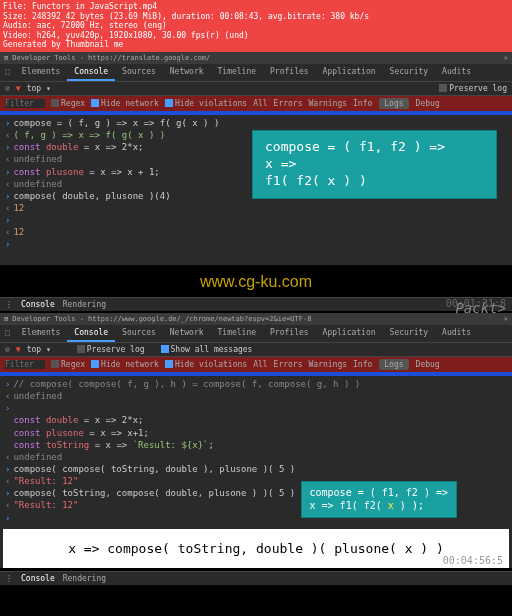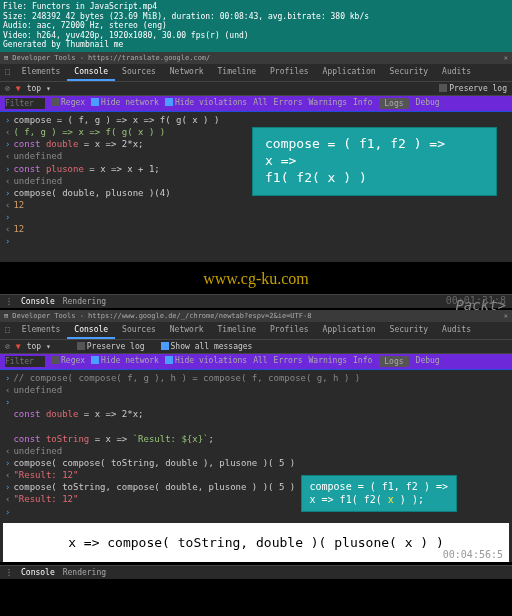--- a/index.html
+++ b/index.html
@@ -1,47 +1,47 @@
 <!DOCTYPE html>
 <html><head>
 <meta charset="utf-8">
 <style>
   *{margin:0;padding:0;box-sizing:border-box;font-family:Menlo,Consolas,monospace}
   body{background:#000;width:512px;height:616px;overflow:hidden;font-size:8px;color:#ccc}
-  .file-info{background:#0f766e;color:#fff;padding:2px 3px;font-size:8px;line-height:1.2}
+  .file-info{background:#ef4444;color:#fff;padding:2px 3px;font-size:8px;line-height:1.2}
   .panel{background:#2a2a2a;margin-bottom:2px}
   .titlebar{background:#3a3a3a;color:#aaa;font-size:7px;padding:2px 4px;display:flex;align-items:center;gap:4px}
   .close-x{margin-left:auto;color:#999}
   .tabs{display:flex;background:#2a2a2a;border-bottom:1px solid #444;font-size:8px}
   .tab{padding:3px 7px;color:#aaa;border-right:0}
   .tab.active{color:#fff;border-bottom:2px solid #4a9eff}
   .inspect{padding:3px 5px;color:#aaa}
   .toolbar{display:flex;align-items:center;gap:6px;padding:2px 5px;background:#2a2a2a;border-bottom:1px solid #444;font-size:8px}
   .eye{color:#888}
   .red-diamond{color:#e74c3c}
   .dropdown{color:#ccc}
   .checkbox{display:inline-block;width:8px;height:8px;background:#555;margin-right:2px;vertical-align:middle}
   .checkbox.checked{background:#4a9eff}
-  .filterbar{display:flex;gap:6px;padding:2px 5px;background:#6d28d9;border-bottom:1px solid #1d4ed8;font-size:8px;color:#aaa}
+  .filterbar{display:flex;align-items:center;gap:6px;padding:2px 5px;background:#7f1d1d;border-bottom:4px solid #1d4ed8;font-size:8px;color:#aaa}
   .filter-input{background:#2a2a2a;border:none;color:#888;font-size:8px;width:40px}
   .pill{background:#555;padding:1px 5px;border-radius:2px;margin:0 1px}
   .console{background:#2a2a2a;padding:2px 5px;font-size:9px;line-height:1.35;position:relative}
   .line{display:flex;gap:3px}
   .prompt{color:#4a9eff}
   .result{color:#888}
   .kw{color:#c678dd}
   .var{color:#e06c75}
   .str{color:#98c379}
   .num{color:#d19a66}
   .undef{color:#888}
   .callout{position:absolute;background:#1aa0a0;padding:8px 12px;font-size:13px;color:#fff;font-family:Consolas,monospace;line-height:1.3;border:1px solid #0e7e7e}
   .callout.top{right:15px;top:15px;width:245px}
   .callout-sm{position:absolute;background:#1aa0a0;padding:4px 8px;font-size:10px;color:#fff;border:1px solid #0e7e7e}
   .callout-sm .hl{color:#ffeb3b}
-  .watermark{text-align:center;color:#c5a000;font-size:16px;font-family:Liberation Serif, serif;padding:6px 0;background:#000}
+  .watermark{text-align:center;color:#c5a000;font-size:16px;font-family:Liberation Sans, sans-serif;padding:6px 0;background:#000}
   .packt{position:absolute;right:6px;color:#888;font-size:14px;font-style:italic}
   .timestamp{position:absolute;right:6px;bottom:2px;color:#666;font-size:10px}
   .whitebox{background:#fff;color:#000;font-size:13px;padding:12px 0;text-align:center;margin:3px;font-family:Consolas,monospace;position:relative}
   .bottom-tabs{display:flex;background:#2a2a2a;padding:2px 5px;font-size:8px;color:#aaa;gap:8px;border-top:1px solid #444}
   .bottom-tabs .active{color:#fff}
   .rel{position:relative}
 </style>
 </head>
 <body>
 
@@ -200,20 +200,21 @@
       </div>
     <div class="line">
         <span class="prompt">›</span>
       </div>
     <div class="line">
         <span>&nbsp;</span>
         <span><span class="kw">const </span><span class="var">double</span><span> = x =&gt; 2</span><span>*x;</span></span>
       </div>
     <div class="line">
         <span>&nbsp;</span>
+        <span><span class="kw">const </span><span class="var">plusone</span><span> = x =&gt; x+1;</span></span>
       </div>
     <div class="line">
         <span>&nbsp;</span>
         <span><span class="kw">const </span><span class="var">toString</span><span> = x =&gt; </span><span class="str">`Result: ${x}`</span><span>;</span></span>
       </div>
     <div class="line">
         <span class="result">‹</span>
         <span class="undef">undefined</span>
       </div>
     <div class="line">

